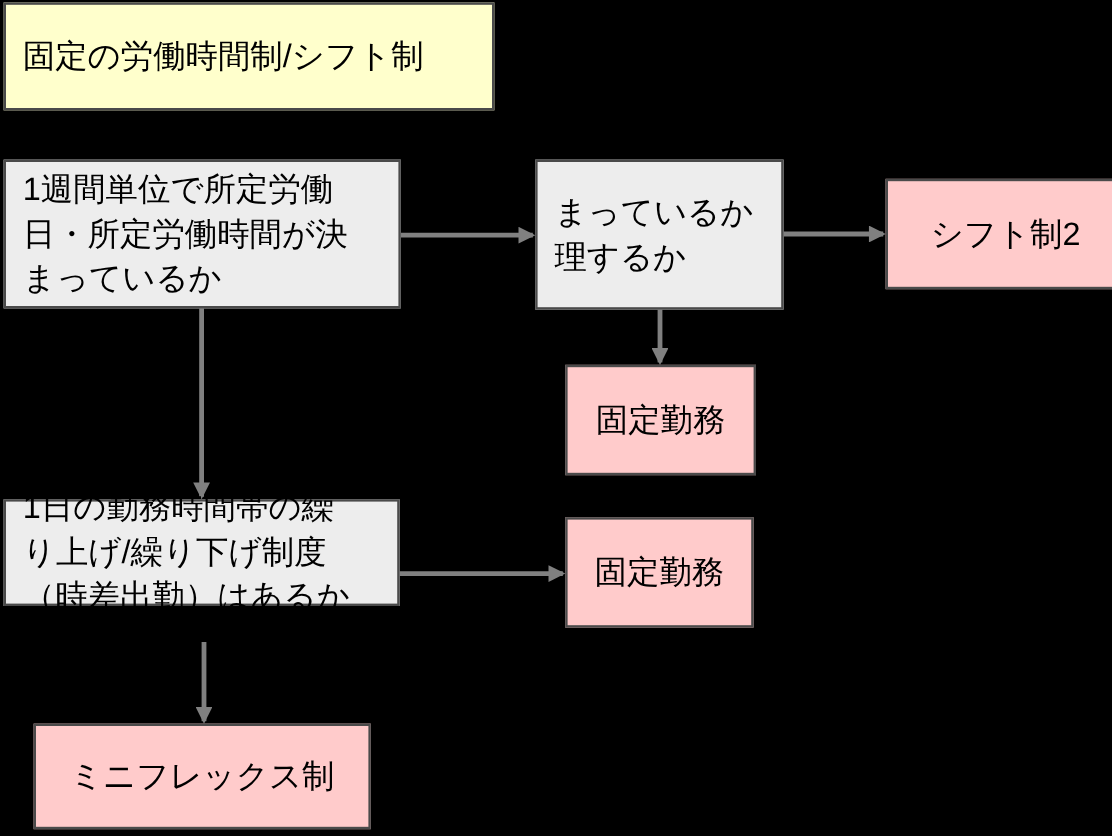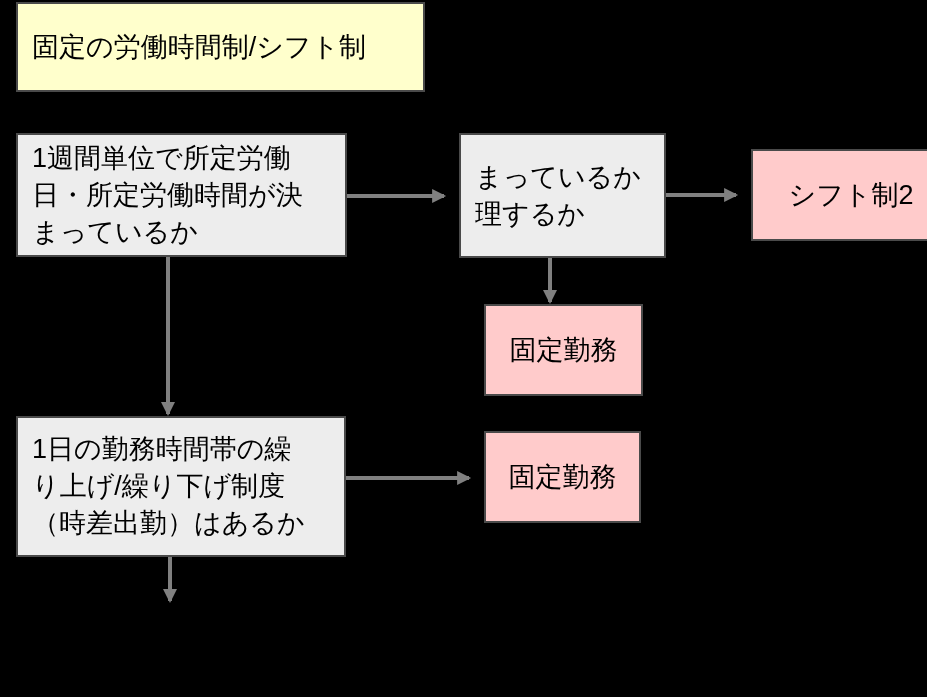--- a/index.html
+++ b/index.html
@@ -28,21 +28,20 @@
   .node {
     position: absolute;
     box-sizing: border-box;
     border: 2px solid #4a4a4a;
     color: #000000;
     font-size: 27px;
     line-height: 37px;
     display: flex;
     align-items: center;
     white-space: pre-line;
-    margin-left: 13px;
   }
   .node-title {
     background: #FFFFCC;
     padding-left: 14px;
     padding-right: 6px;
   }
   .node-question {
     background: #EDEDED;
     padding-left: 14px;
     padding-right: 6px;
@@ -88,24 +87,27 @@
   </div>
 
   <div class="node node-result" style="left:738px; top:149px; width:200px; height:92px;">
     <span>シフト制2</span>
   </div>
 
   <div class="node node-result" style="left:471px; top:304px; width:159px; height:92px;">
     <span>固定勤務</span>
   </div>
 
-  <div class="node node-question" style="left:3px; top:416px; width:330px; height:141px;">
+  <div class="node node-question" style="left:3px; top:416px; width:330px; height:89px;">
     <span>1日の勤務時間帯の繰
 り上げ/繰り下げ制度
 （時差出勤）はあるか</span>
   </div>
 
   <div class="node node-result" style="left:471px; top:431px; width:157px; height:92px;">
     <span>固定勤務</span>
   </div>
 
+  <div class="node node-result" style="left:28px; top:603px; width:281px; height:88px;">
+    <span>ミニフレックス制</span>
+  </div>
 
 </div>
 
 </body></html>

